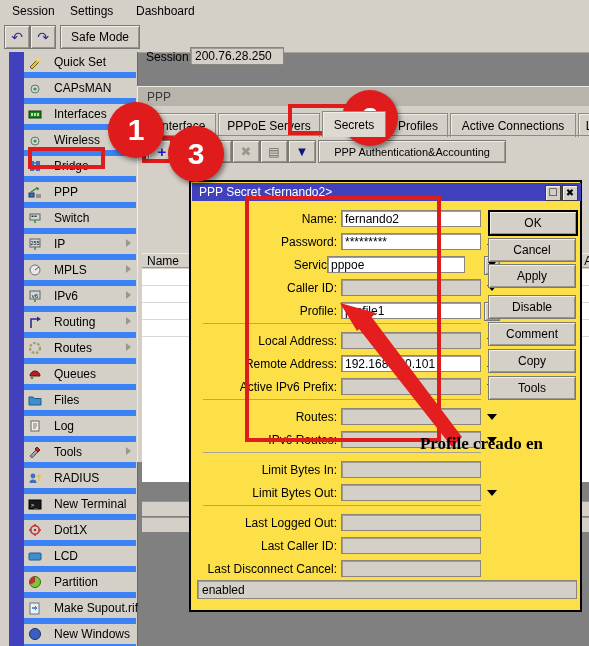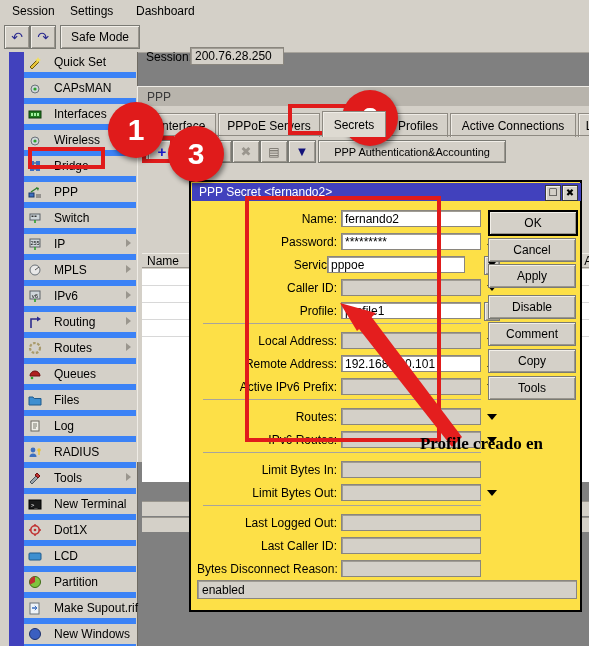--- a/index.html
+++ b/index.html
@@ -181,29 +181,29 @@
             <circle cx="4" cy="11" r="1.3" fill="#2ca02c"></circle>
           </svg></span><span>Queues</span></div>
       <div class="mitem"><span class="ico"><svg viewBox="0 0 14 14" width="14" height="14">
             <path d="M1 4 h4 l1.2 1.5 H13 V12 H1z" fill="#3e8fd0" stroke="#1e5a8c"></path>
           </svg></span><span>Files</span></div>
       <div class="mitem"><span class="ico"><svg viewBox="0 0 14 14" width="14" height="14">
             <rect x="3" y="2" width="8" height="10" fill="#f0efe8" stroke="#6b6860"></rect>
             <path d="M5 5 h4 M5 7 h4 M5 9 h3" stroke="#7a7a70"></path>
           </svg></span><span>Log</span></div>
       <div class="mitem"><span class="ico"><svg viewBox="0 0 14 14" width="14" height="14">
+            <path d="M2 11 L8 5 L10 7 L4 13z" fill="#9aa3ab" stroke="#4c545c"></path>
+            <path d="M9 2 L12 5 L10 7 L7 4z" fill="#c03030" stroke="#6b1010"></path>
+          </svg></span><span>Tools</span><span class="arr"></span></div>
+      <div class="mitem"><span class="ico"><svg viewBox="0 0 14 14" width="14" height="14">
             <circle cx="5" cy="5" r="2.4" fill="#3c6fbf"></circle>
             <path d="M1.5 12 a3.5 3.5 0 0 1 7 0z" fill="#3c6fbf"></path>
             <circle cx="11" cy="5" r="1.8" fill="#e8c33a"></circle>
             <rect x="10.3" y="6" width="1.4" height="4" fill="#e8c33a"></rect>
           </svg></span><span>RADIUS</span></div>
-      <div class="mitem"><span class="ico"><svg viewBox="0 0 14 14" width="14" height="14">
-            <path d="M2 11 L8 5 L10 7 L4 13z" fill="#9aa3ab" stroke="#4c545c"></path>
-            <path d="M9 2 L12 5 L10 7 L7 4z" fill="#c03030" stroke="#6b1010"></path>
-          </svg></span><span>Tools</span><span class="arr"></span></div>
       <div class="mitem"><span class="ico"><svg viewBox="0 0 14 14" width="14" height="14">
             <rect x="1" y="3" width="12" height="9" fill="#1a1a1a" stroke="#000"></rect>
             <text x="3" y="9.5" font-size="5.5" fill="#e8e8e8" font-family="monospace">&gt;_</text>
           </svg></span><span>New Terminal</span></div>
       <div class="mitem"><span class="ico"><svg viewBox="0 0 14 14" width="14" height="14">
             <circle cx="7" cy="7" r="4.2" fill="none" stroke="#c03030" stroke-width="1.6"></circle>
             <circle cx="7" cy="7" r="1.3" fill="#c03030"></circle>
             <path d="M7 1 v2 M7 11 v2 M1 7 h2 M11 7 h2" stroke="#c03030" stroke-width="1.4"></path>
           </svg></span><span>Dot1X</span></div>
       <div class="mitem"><span class="ico"><svg viewBox="0 0 14 14" width="14" height="14">
@@ -349,21 +349,21 @@
       <div class="flabel" style="left:6px;top:281px;width:140px">Limit Bytes In:</div>
       <div class="finput" style="left:150px;top:279px;width:140px"></div>
       <div class="flabel" style="left:6px;top:304px;width:140px">Limit Bytes Out:</div>
       <div class="finput" style="left:150px;top:302px;width:140px"></div>
       <div class="caret down" style="left:296px;top:308px"></div>
       <div class="hrule" style="top:323px"></div>
       <div class="flabel" style="left:6px;top:334px;width:140px">Last Logged Out:</div>
       <div class="finput" style="left:150px;top:332px;width:140px"></div>
       <div class="flabel" style="left:6px;top:357px;width:140px">Last Caller ID:</div>
       <div class="finput" style="left:150px;top:355px;width:140px"></div>
-      <div class="flabel" style="left:6px;top:380px;width:140px">Bytes Disconnect Reason:</div>
+      <div class="flabel" style="left:6px;top:380px;width:140px">Last Disconnect Cancel:</div>
       <div class="finput" style="left:150px;top:378px;width:140px"></div>
     </div>
   <div id="dlgbuttons">
       <div class="dbtn default" style="top:28px">OK</div>
       <div class="dbtn" style="top:56px">Cancel</div>
       <div class="dbtn" style="top:82px">Apply</div>
       <div class="dbtn" style="top:113px">Disable</div>
       <div class="dbtn" style="top:140px">Comment</div>
       <div class="dbtn" style="top:167px">Copy</div>
       <div class="dbtn" style="top:194px">Tools</div>

